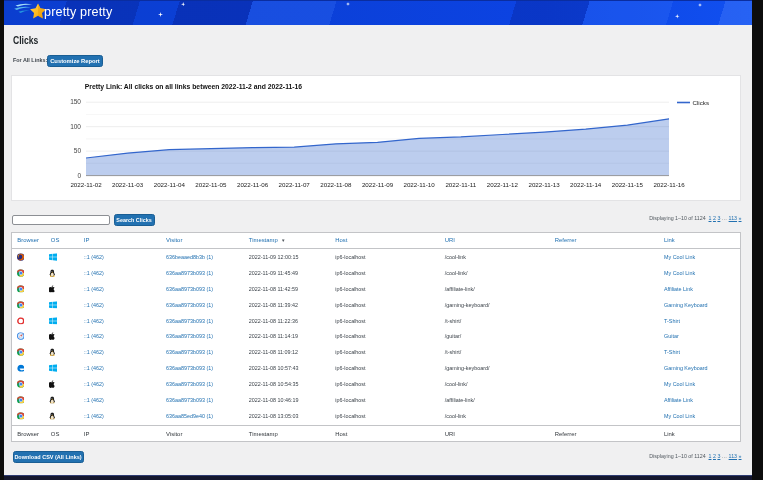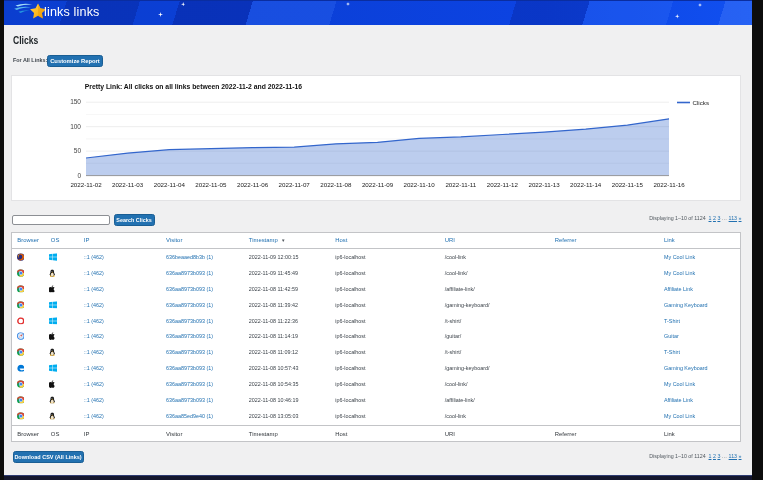--- a/index.html
+++ b/index.html
@@ -56,21 +56,21 @@
           <stop offset="0.5" stop-color="#fdbb22"></stop>
           <stop offset="1" stop-color="#f09f07"></stop>
         </linearGradient>
       </defs>
 <path d="M4.5 3.6 Q12 .6 21.5 2.4 Q12.5 2.2 6.8 4.6 Z" fill="#a5dff8"></path>
 <path d="M3.2 6.8 Q11 3.9 20 5.2 Q11.5 5.3 5.8 8.0 Z" fill="#59b8ee"></path>
 <path d="M7.5 9.8 Q12.5 7.9 18.5 8.6 Q13 9.1 9.6 10.9 Z" fill="#2394de"></path>
 <path d="M27 1.4 L29.45 6.35 L34.9 7.15 L30.95 11.0 L31.9 16.45 L27 13.85 L22.1 16.45 L23.05 11.0 L19.1 7.15 L24.55 6.35 Z" fill="url(#stg)"></path>
 <path d="M27 1.4 L29.45 6.35 L34.9 7.15 L30.95 11.0 L31.9 16.45 L27 13.85 Z" fill="#e89604" fill-opacity="0.45"></path>
 </svg>
-    <span id="logotext">links links</span>
+    <span id="logotext">pretty pretty</span>
   </div>
 <h1>Clicks</h1>
 <span id="forall">For All Links:</span>
 <div class="btn" id="custbtn">Customize Report</div>
 <div id="panel"><svg width="730" height="126" viewBox="0 0 730 126" xmlns="http://www.w3.org/2000/svg">
 <text x="72.8" y="12.6" font-size="6.8" font-weight="bold" fill="#111" font-family="Liberation Sans, sans-serif">Pretty Link: All clicks on all links between 2022-11-2 and 2022-11-16</text>
 <line x1="74.0" x2="657.0" y1="26.20" y2="26.20" stroke="#e6e6e6" stroke-width="0.7"></line>
       <line x1="74.0" x2="657.0" y1="50.67" y2="50.67" stroke="#e6e6e6" stroke-width="0.7"></line>
       <line x1="74.0" x2="657.0" y1="75.13" y2="75.13" stroke="#e6e6e6" stroke-width="0.7"></line>
       <line x1="74.0" x2="657.0" y1="38.43" y2="38.43" stroke="#f2f2f2" stroke-width="0.7"></line>

